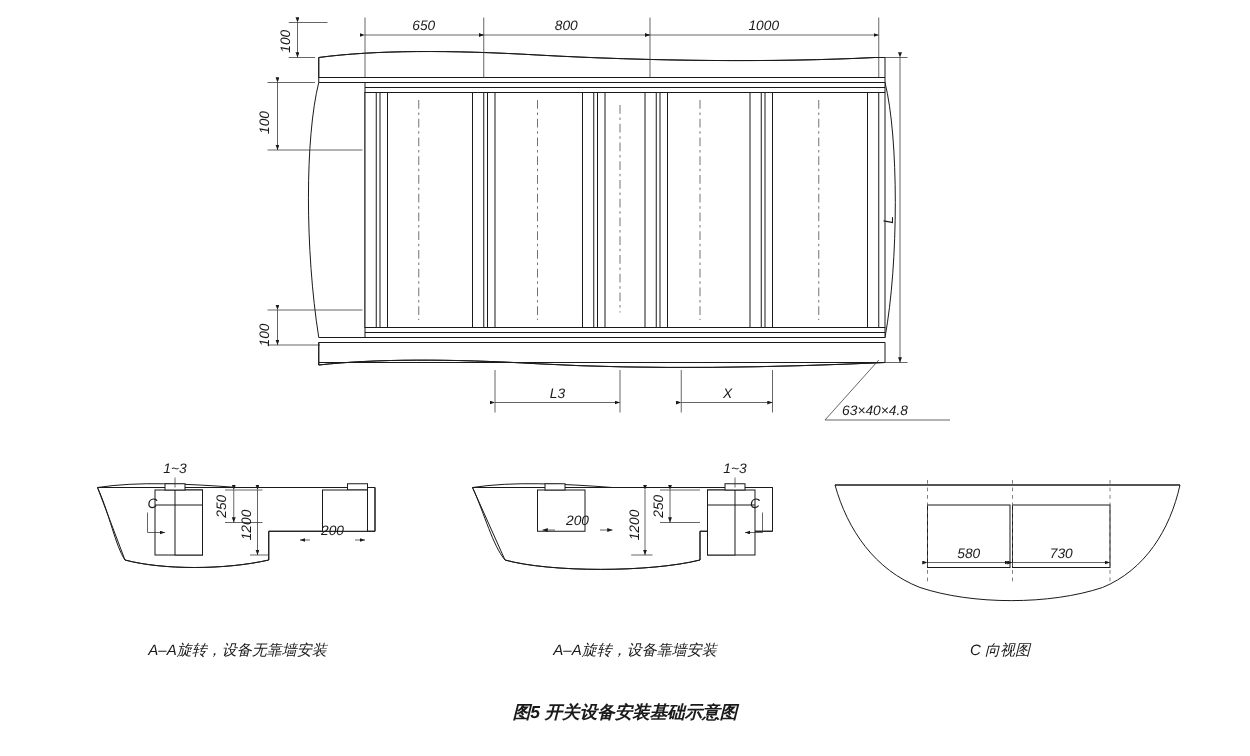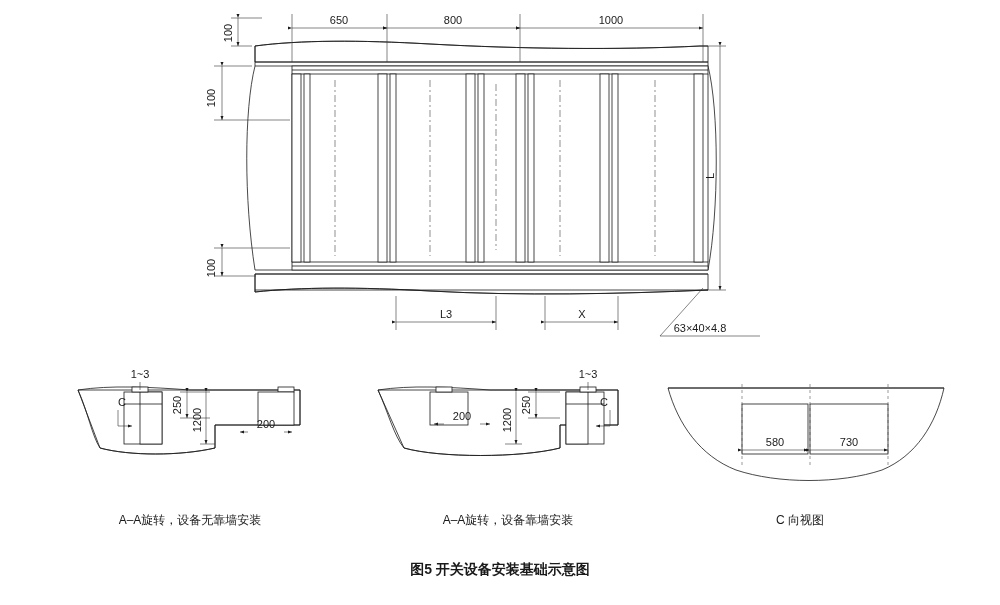--- a/index.html
+++ b/index.html
@@ -1,18 +1,18 @@
 <!DOCTYPE html>
 <html><head>
 <meta charset="utf-8">
 <style>
   html,body{margin:0;padding:0;background:#ffffff;}
   body{width:1000px;height:605px;position:relative;overflow:hidden;
        font-family:"Liberation Sans","DejaVu Sans",sans-serif;color:#1a1a1a;}
-  .stage{position:absolute;left:0;top:0;width:1000px;height:605px;}
+  .stage{position:absolute;left:0;top:0;width:1000px;height:605px;font-style:italic;}
   svg{display:block;}
   text{font-family:"Liberation Sans","DejaVu Sans",sans-serif;fill:#1a1a1a;}
   .dim{font-size:11px;}
   .dimv{font-size:11px;}
   .cap{font-size:12px;}
   .title{font-size:14px;font-weight:bold;}
   .ln{stroke:#1a1a1a;stroke-width:0.8;fill:none;}
   .lnthin{stroke:#333;stroke-width:0.6;fill:none;}
   .dash{stroke:#444;stroke-width:0.6;fill:none;stroke-dasharray:7 3 2 3;}
   .dot{stroke:#555;stroke-width:0.6;fill:none;stroke-dasharray:3 3;}

